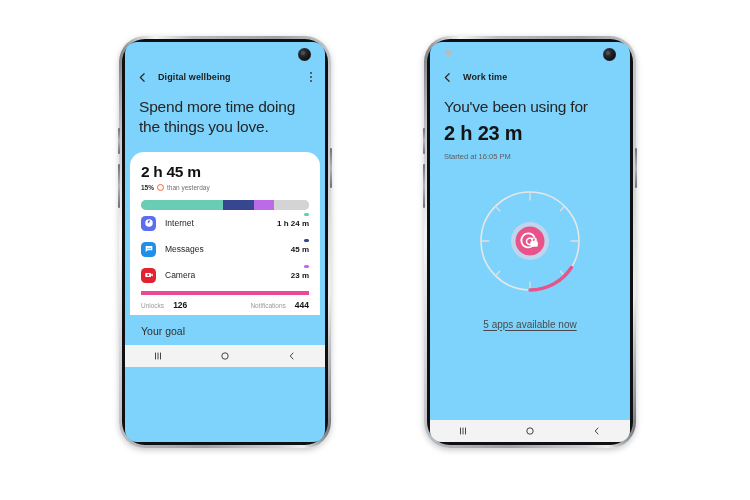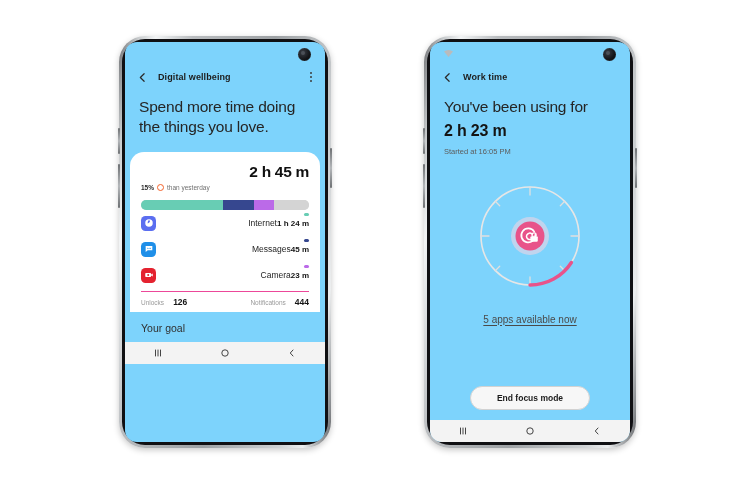--- a/index.html
+++ b/index.html
@@ -127,40 +127,39 @@
     flex: 0 0 auto;
   }
   .hero-title {
     font-size: 15.5px;
     line-height: 1.26;
     color: #252525;
     font-weight: normal;
     letter-spacing: -.2px;
   }
   .hero-sub-lg {
-    font-size: 16px;
+    font-size: 20px;
     font-weight: bold;
     color: #141414;
     margin-top: 5px;
     letter-spacing: -.2px;
   }
   .hero-note {
     font-size: 7.5px;
     color: #5c5c5c;
     margin-top: 7px;
   }
 
   
   .card {
     background: #ffffff;
     border-radius: 14px 14px 0 0;
     margin: 0 5px;
     padding: 11px 11px 0 11px;
     flex: 0 0 auto;
-    text-align: right;
   }
   .big-time {
     font-size: 15.5px;
     font-weight: bold;
     color: #101010;
     letter-spacing: -.3px;
   }
   .delta {
     display: flex;
     align-items: center;
@@ -227,21 +226,21 @@
     position: absolute;
     right: 0; top: 3px;
     width: 5px; height: 2.5px;
     border-radius: 1.5px;
   }
 
   
   .stats {
     display: flex;
     align-items: center;
-    border-top: 1px solid #ec4899;
+    border-top: 4px solid #ec4899;
     margin-top: 3px;
     height: 20px;
   }
   .stat-cell { display: flex; align-items: baseline; gap: 9px; }
   .stat-cell.first { flex: 1 1 auto; }
   .stat-cell.second { flex: 1 1 auto; justify-content: flex-end; }
   .stat-lbl { font-size: 6.5px; color: #9a9a9a; }
   .stat-val { font-size: 8.5px; font-weight: bold; color: #141414; }
 
   
@@ -476,23 +475,20 @@
                 <path d="M13.2 4.6a7 7 0 1 0 1.1 3.3" fill="none" stroke="#fff" stroke-width="1.7" stroke-linecap="round"></path>
                 <path d="M10.9 7a3.2 3.2 0 1 0 1 2.2" fill="none" stroke="#fff" stroke-width="1.5" stroke-linecap="round"></path>
                 <rect x="9.4" y="9.2" width="7.4" height="5.6" rx="1.1" fill="#fff"></rect>
                 <path d="M11.1 9.2V7.9a2 2 0 0 1 4 0v1.3" fill="none" stroke="#fff" stroke-width="1.3"></path>
               </g>
             </svg>
           </div>
           <div class="dial-cap">5 apps available now</div>
         </div>
 
-        <div class="cta-wrap">
-          <button class="cta">End focus mode</button>
-        </div>
 
         <div class="navbar">
           <svg class="nav-ic" width="12" height="12" viewBox="0 0 24 24" stroke="currentColor" stroke-width="1.9" stroke-linecap="round">
             <path d="M7 6v12M12 6v12M17 6v12"></path>
           </svg>
           <svg class="nav-ic" width="12" height="12" viewBox="0 0 24 24" fill="none" stroke="currentColor" stroke-width="1.9">
             <circle cx="12" cy="12" r="6.4"></circle>
           </svg>
           <svg class="nav-ic" width="12" height="12" viewBox="0 0 24 24" fill="none" stroke="currentColor" stroke-width="1.9" stroke-linecap="round" stroke-linejoin="round">
             <polyline points="14 6 8.5 12 14 18"></polyline>

